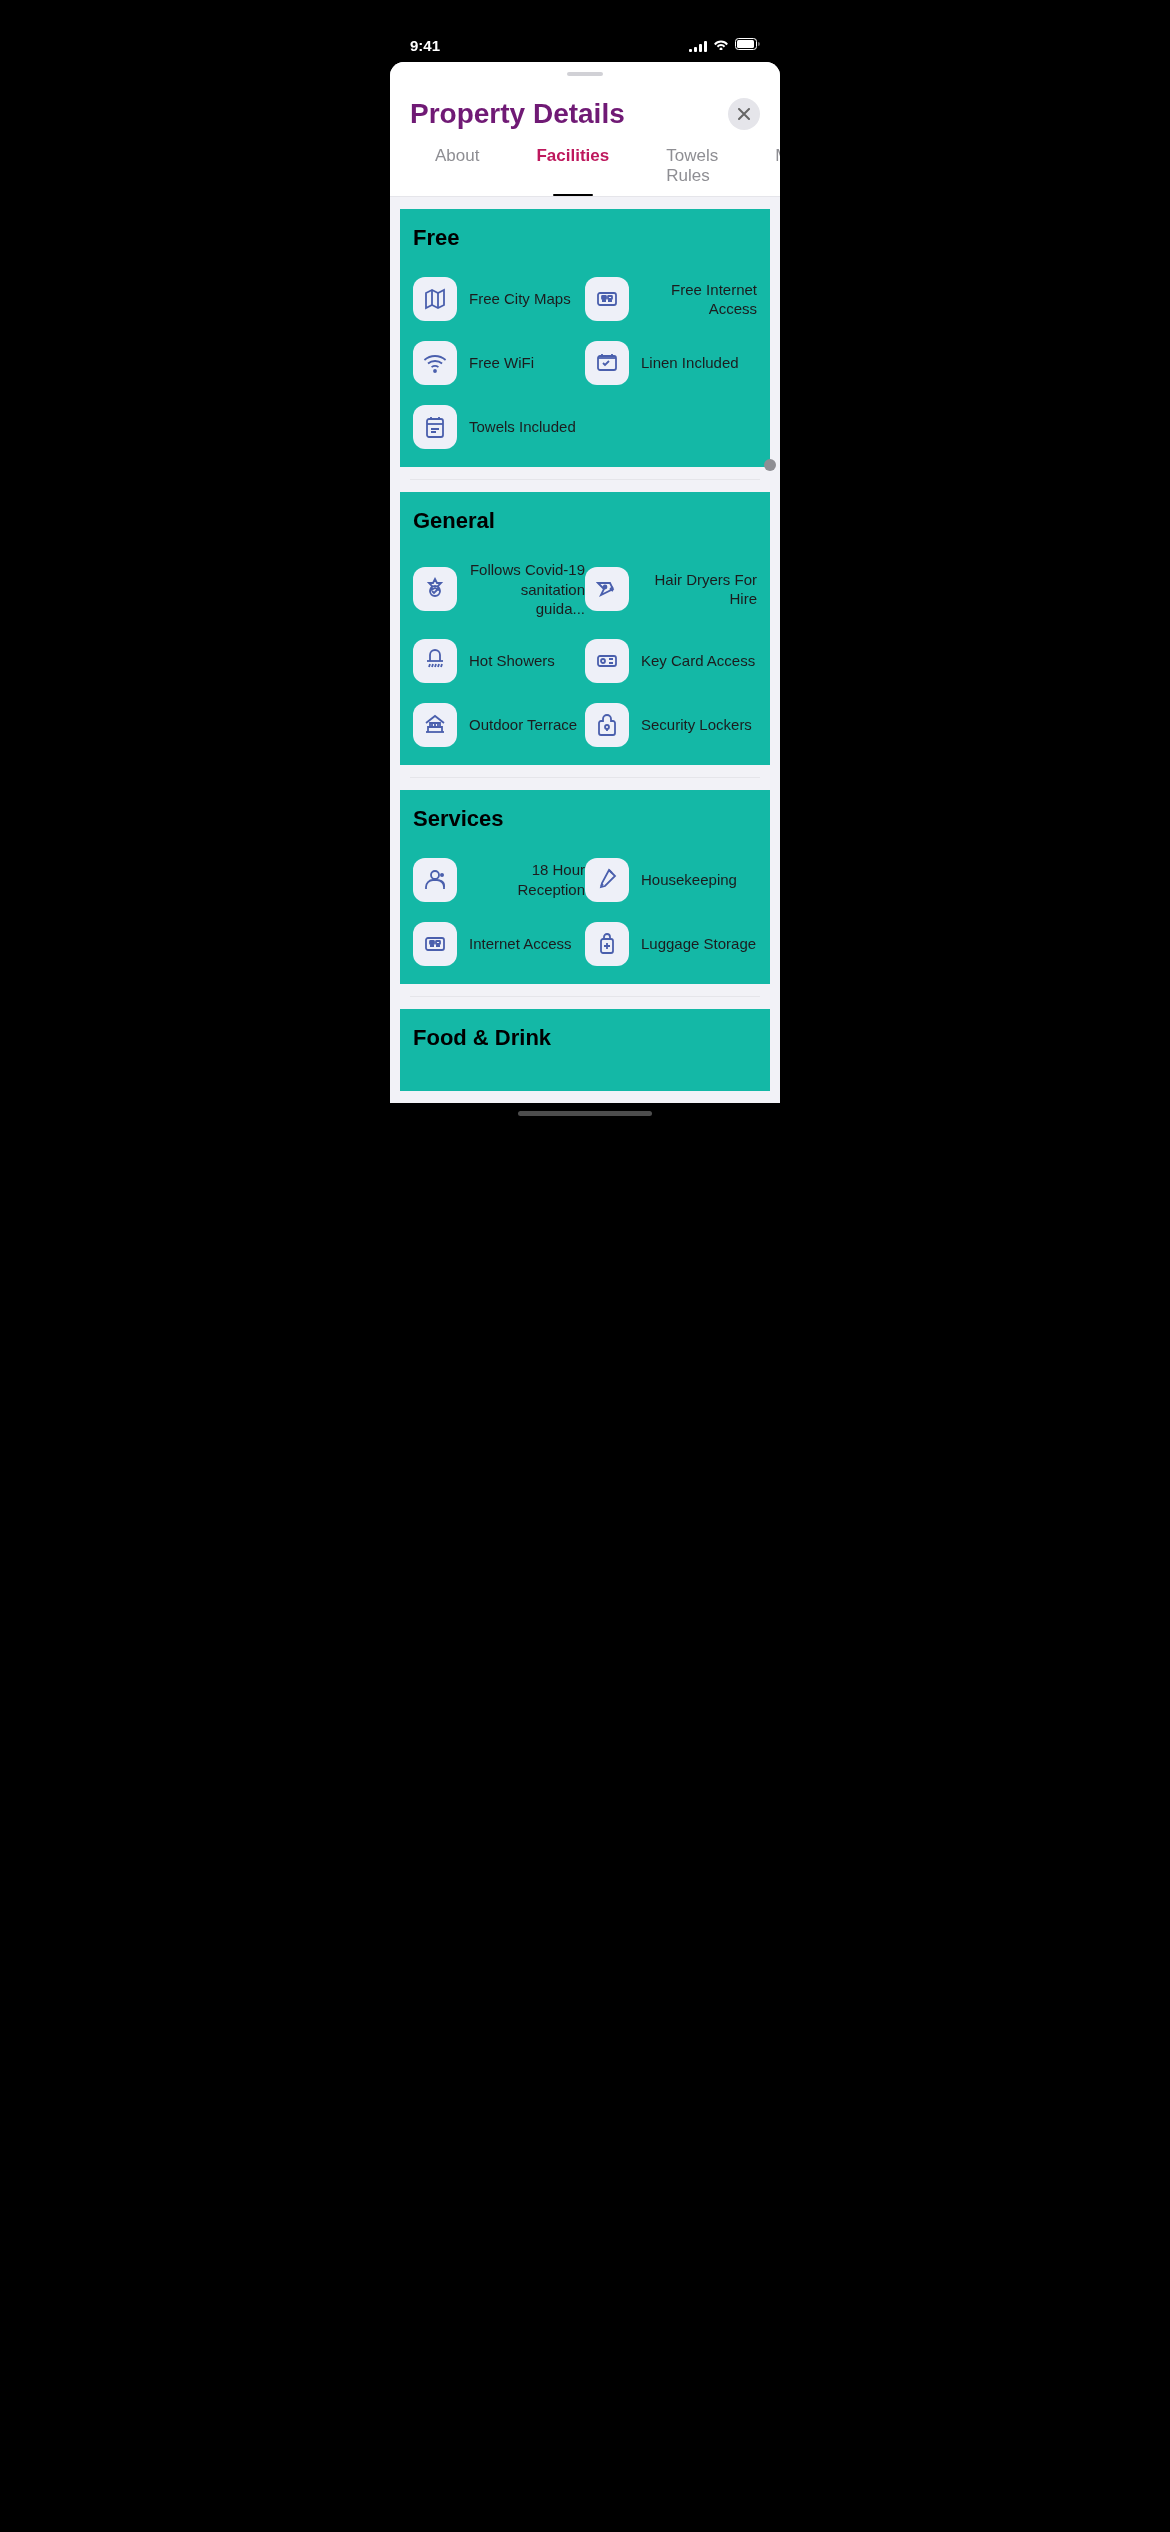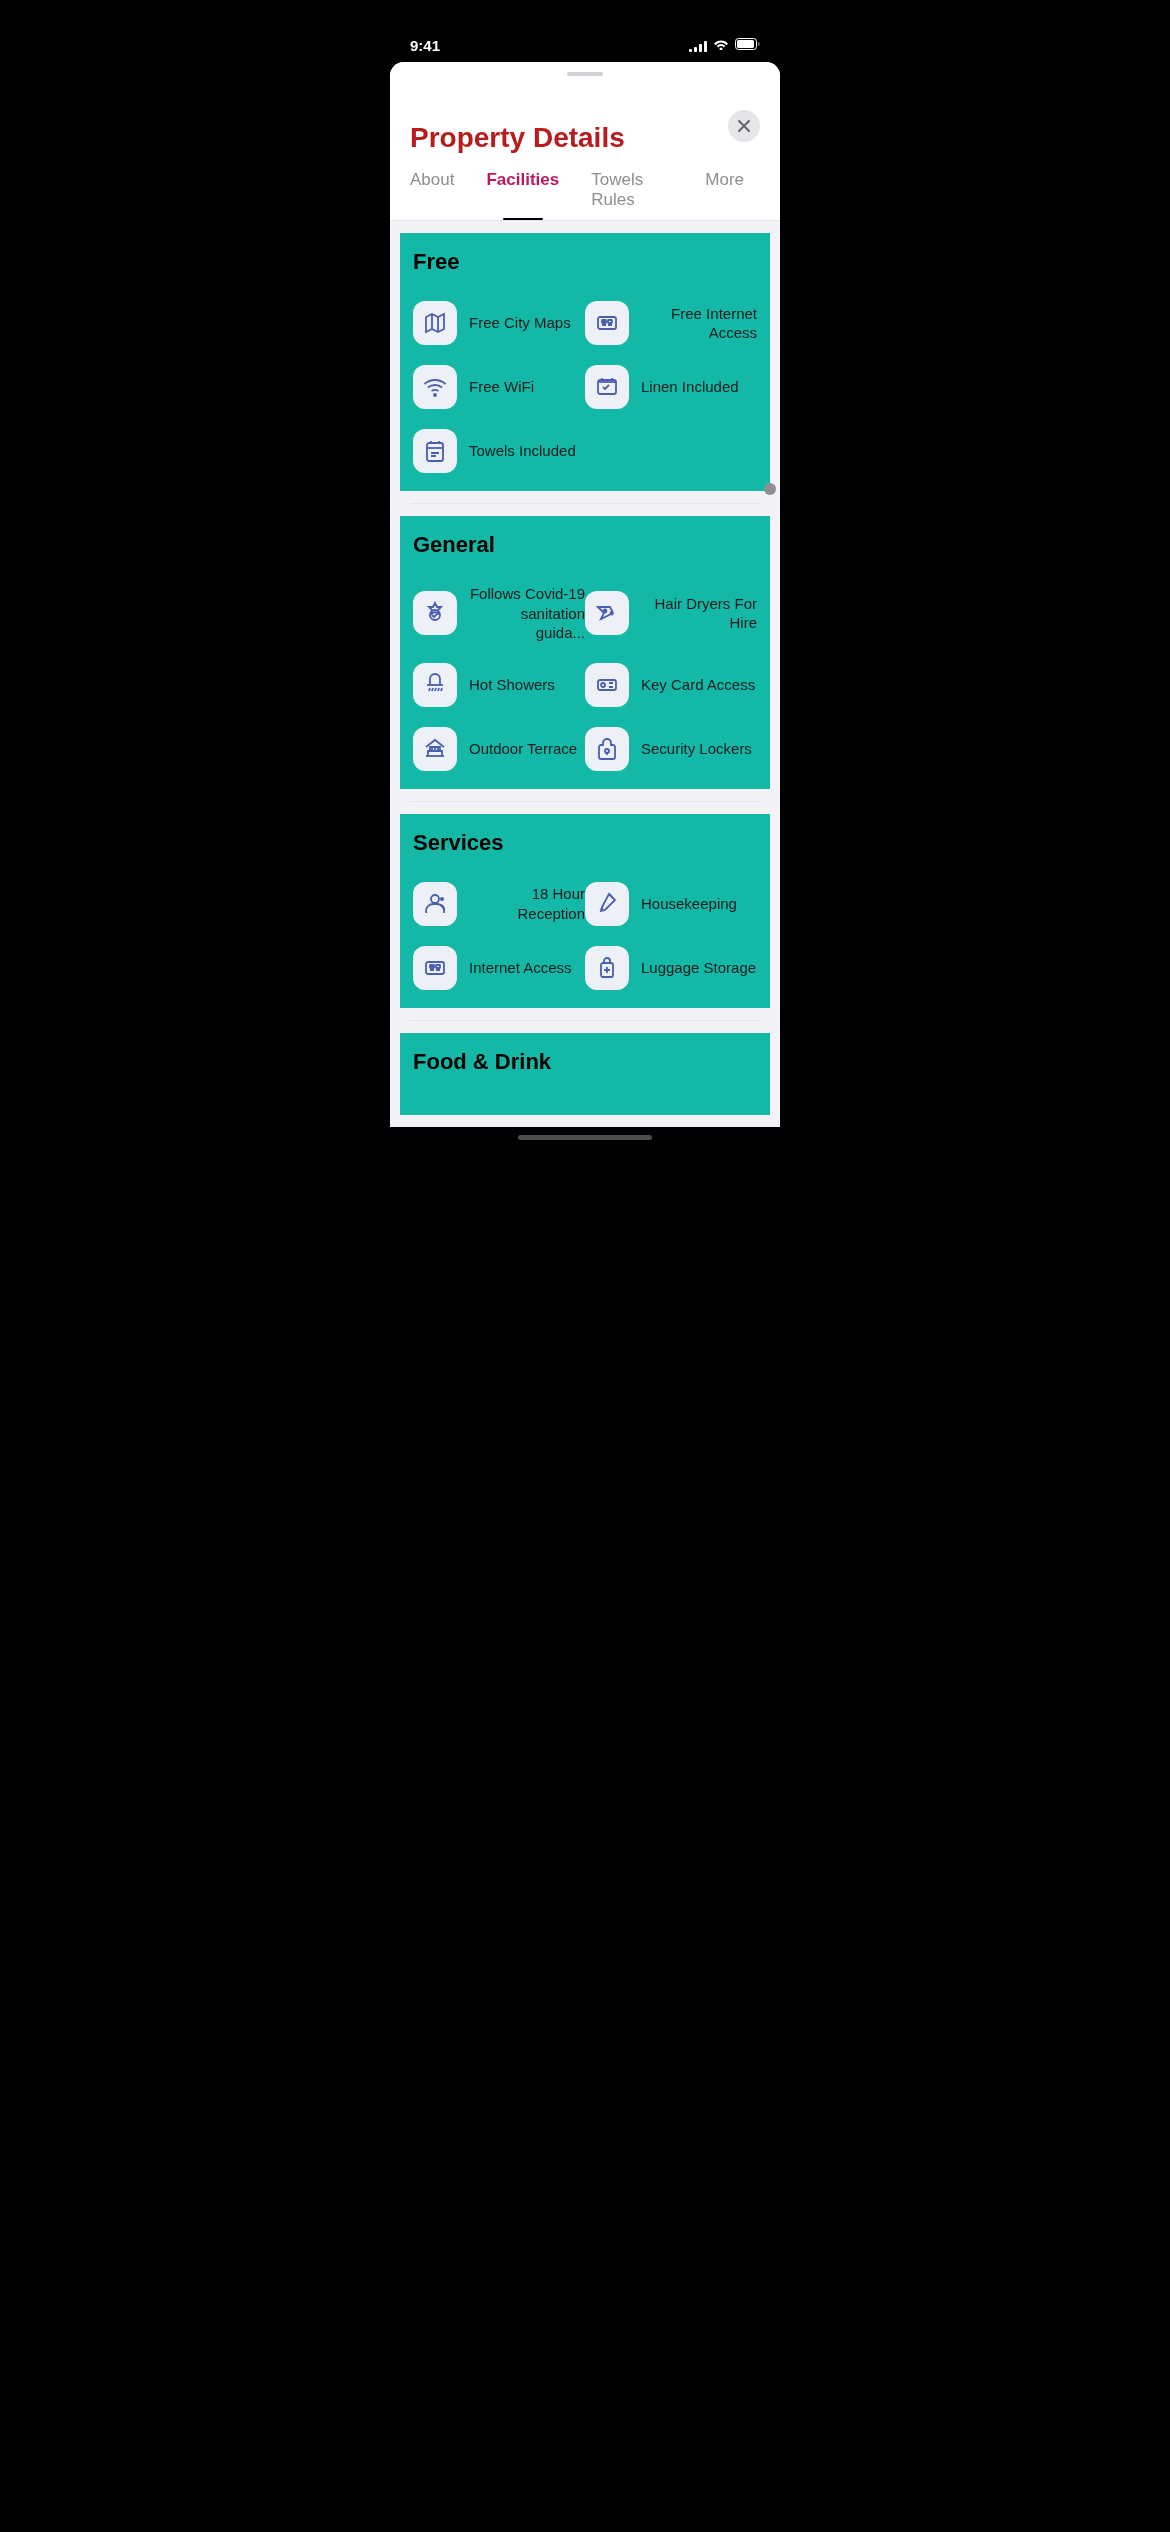--- a/index.html
+++ b/index.html
@@ -70,22 +70,21 @@
     .sheet-header {
       background: #fff;
       display: flex;
       justify-content: space-between;
       align-items: center;
       padding: 12px 20px 0;
     }
     .sheet-title {
       font-size: 28px;
       font-weight: 700;
-      color: #b91c1c;
-      margin-top: 24px;
+      color: #701a75;
     }
     .close-btn {
       width: 32px;
       height: 32px;
       background: #e5e5ea;
       border-radius: 50%;
       display: flex;
       align-items: center;
       justify-content: center;
       cursor: pointer;
@@ -98,20 +97,21 @@
       padding: 8px 20px 0;
       border-bottom: 1px solid #e5e5ea;
       gap: 0;
     }
     .tab-item {
       font-size: 17px;
       color: #8e8e93;
       padding: 8px 16px 10px;
       cursor: pointer;
       position: relative;
+      margin-left: 25px;
     }
     .tab-item.active {
       color: #be185d;
       font-weight: 600;
     }
     .tab-item.active::after {
       content: '';
       position: absolute;
       bottom: 0;
       left: 50%;

